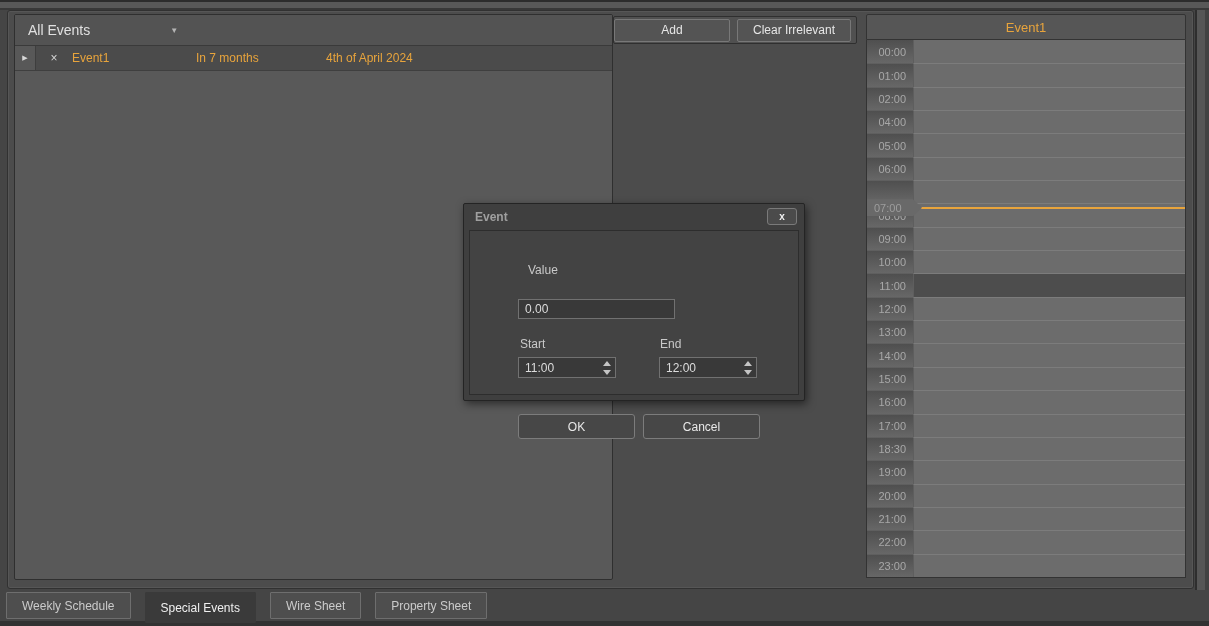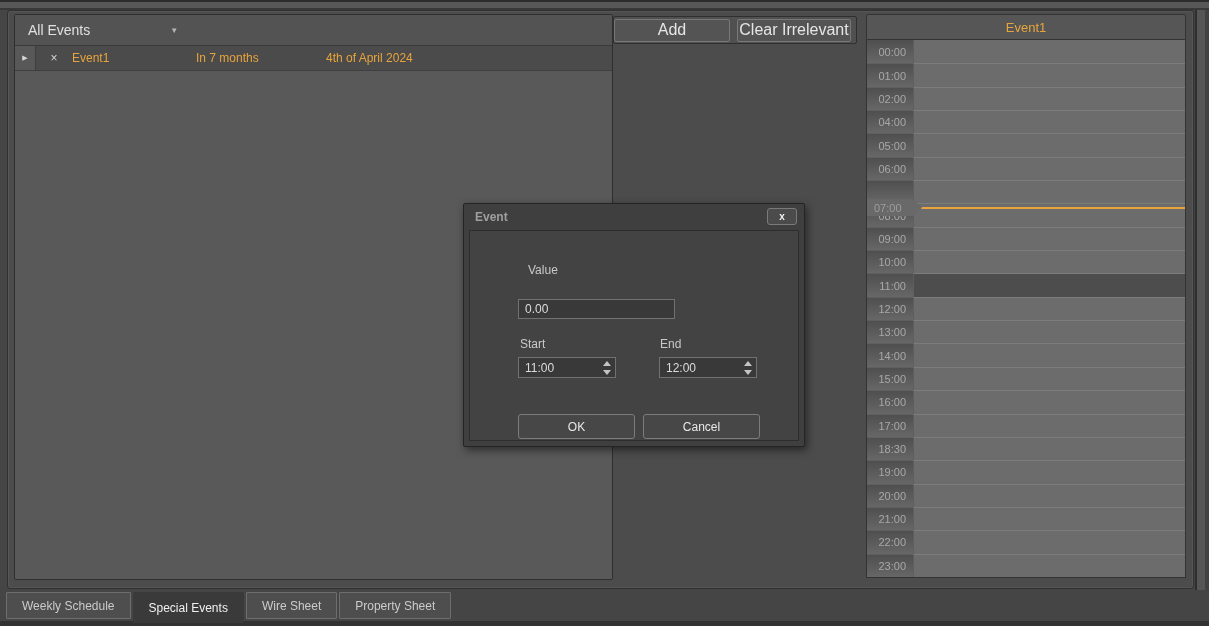--- a/index.html
+++ b/index.html
@@ -36,21 +36,21 @@
     display:flex; align-items:center; justify-content:center; color:#d8d8d8; font-size:7px; }
   .del-x { width:36px; text-align:center; color:#d5d5d5; font-size:12px; }
   .cell-name { width:124px; }
   .cell-recur { width:130px; }
   .cell-date { flex:1; }
 
   .footer-bar { flex:none; height:28px; margin-top:2px; background:#505050;
     border:1px solid #2f2f2f; border-radius:2px;
     display:flex; align-items:center; justify-content:flex-end; gap:7px; padding-right:5px; }
   .bar-btn { height:23px; background:#545454; border:1px solid #787878; border-radius:2px;
-    color:#e6e6e6; font-size:16px; display:flex; align-items:center; justify-content:center; }
+    color:#e6e6e6; font-size:12px; display:flex; align-items:center; justify-content:center; }
   .btn-add { width:116px; }
   .btn-clear { width:114px; }
 
   
   .right-panel { position:absolute; left:866px; top:14px; width:320px; height:564px; }
   .day-header { height:26px; background:#565656; border:1px solid #333;
     border-radius:2px 2px 0 0; display:flex; align-items:center; justify-content:center;
     color:#e8a43c; font-size:13px; }
   .day-grid { position:relative; height:538px; background:#6c6c6c;
     border:1px solid #333; border-top:none; display:flex; flex-direction:column; overflow:hidden; }
@@ -61,21 +61,21 @@
   .hour-cell { flex:1; border-left:1px solid #5e5e5e; }
   .hour-row + .hour-row .hour-label { border-top:1px solid #5f5f5f; }
   .hour-row + .hour-row .hour-cell { border-top:1px solid #7c7c7c; }
   .hour-row.highlight .hour-cell { background:#4d4d4d; }
   .marker-line { position:absolute; left:46px; right:0; height:2px; background:#e8a43c; z-index:3; }
   .marker-tag { position:absolute; left:0; width:55px; height:17px; background:#696969;
     color:#9d9d9d; font-size:11px; display:flex; align-items:center; padding-left:7px; z-index:4;
     clip-path:polygon(0 0, calc(100% - 9px) 0, 100% 50%, calc(100% - 9px) 100%, 0 100%); }
 
   
-  .dialog { position:absolute; left:463px; top:203px; width:342px; height:244px;
+  .dialog { position:absolute; left:463px; top:203px; width:342px; height:198px;
     background:#3f3f3f; border:1px solid #242424; border-radius:2px; z-index:10;
     box-shadow:2px 3px 8px rgba(0,0,0,0.5); }
   .dlg-title { position:absolute; left:11px; top:6px; font-size:12px; font-weight:bold; color:#9f9f9f; }
   .dlg-close { position:absolute; right:7px; top:4px; width:30px; height:17px;
     background:#4b4b4b; border:1px solid #7a7a7a; border-radius:3px; color:#f0f0f0;
     font-size:10px; font-weight:bold; display:flex; align-items:center; justify-content:center; }
   .dlg-body { position:absolute; left:5px; top:26px; right:5px; bottom:5px;
     background:#434343; border:1px solid #2d2d2d; }
   .fld-label { position:absolute; color:#c9c9c9; font-size:12px; }
   .lbl-value { left:58px; top:32px; }
@@ -94,21 +94,21 @@
   .tri-up { width:0; height:0; border-left:4px solid transparent; border-right:4px solid transparent;
     border-bottom:5px solid #c4c4c4; }
   .tri-down { width:0; height:0; border-left:4px solid transparent; border-right:4px solid transparent;
     border-top:5px solid #c4c4c4; }
   .dlg-btn { position:absolute; top:183px; width:117px; height:25px; background:#474747;
     border:1px solid #7c7c7c; border-radius:3px; color:#e8e8e8; font-size:12px;
     display:flex; align-items:center; justify-content:center; }
   .btn-ok { left:48px; } .btn-cancel { left:173px; }
 
   
-  .tab-bar { position:absolute; left:6px; top:592px; height:29px; display:flex; gap:2px; z-index:2; }
+  .tab-bar { position:absolute; left:6px; top:592px; height:29px; display:flex; gap:14px; z-index:2; }
   .tab { height:27px; padding:0 15px; display:flex; align-items:center; justify-content:center;
     background:#4e4e4e; border:1px solid #6e6e6e; border-radius:1px; color:#cbcbcb; font-size:12px; }
   .tab.active { height:31px; background:#3a3a3a; border-color:#3a3a3a; color:#f0f0f0; }
 </style>
 </head>
 <body>
 
 <div class="top-strip"></div>
 <div class="main-frame"></div>
 <div class="right-edge"></div>

